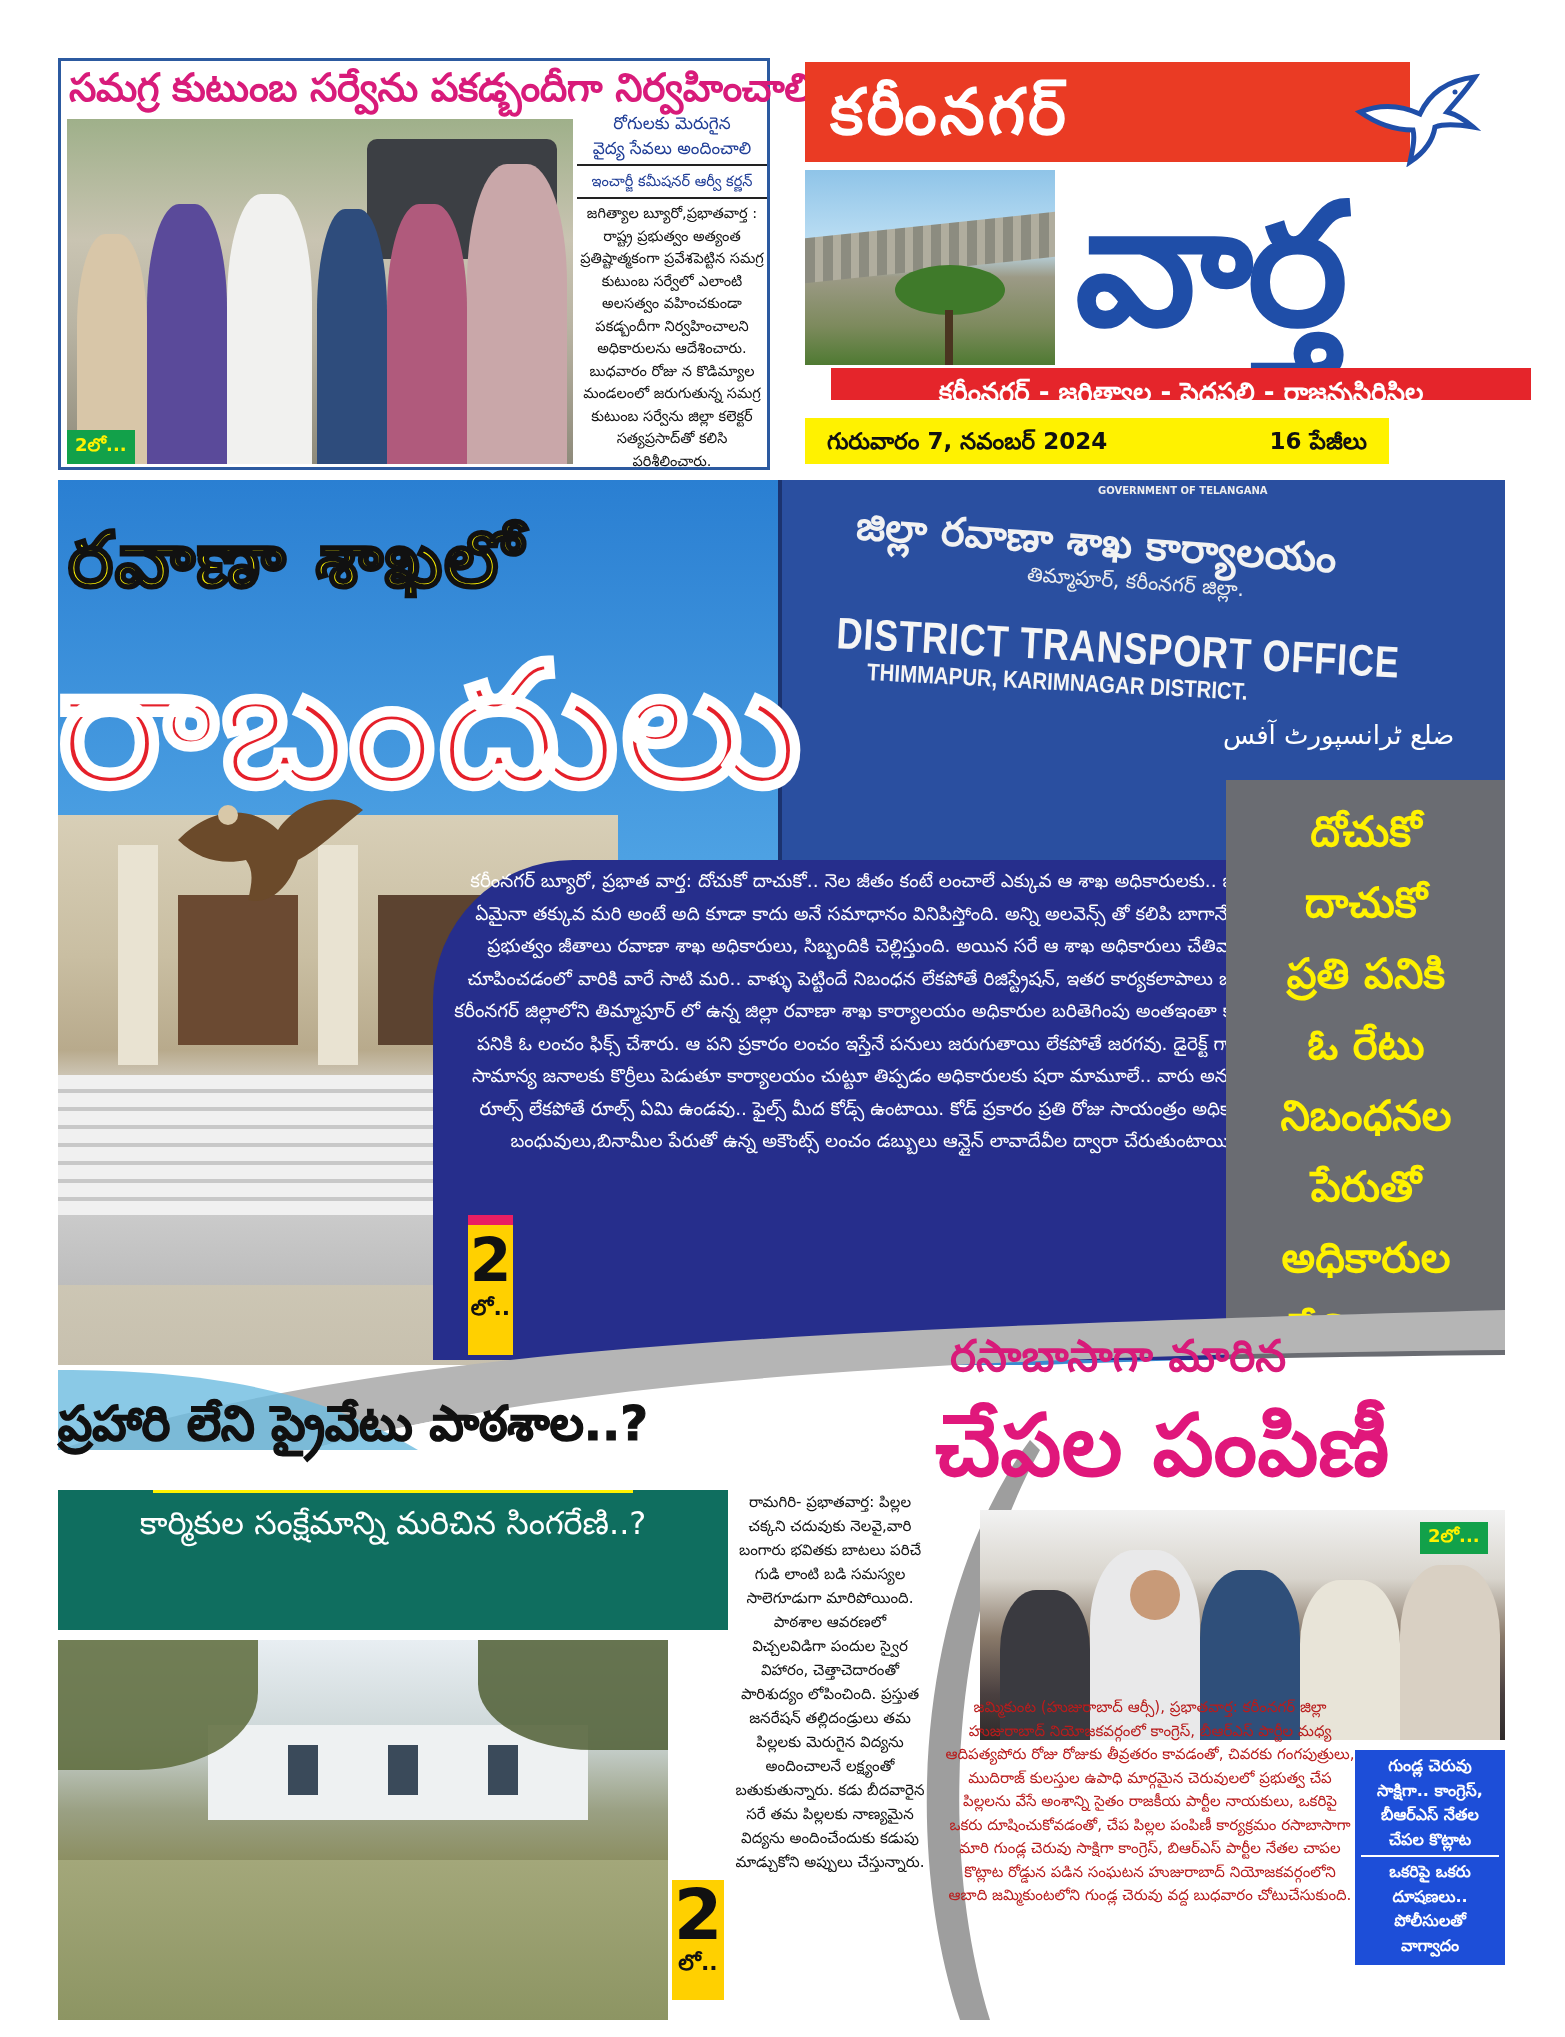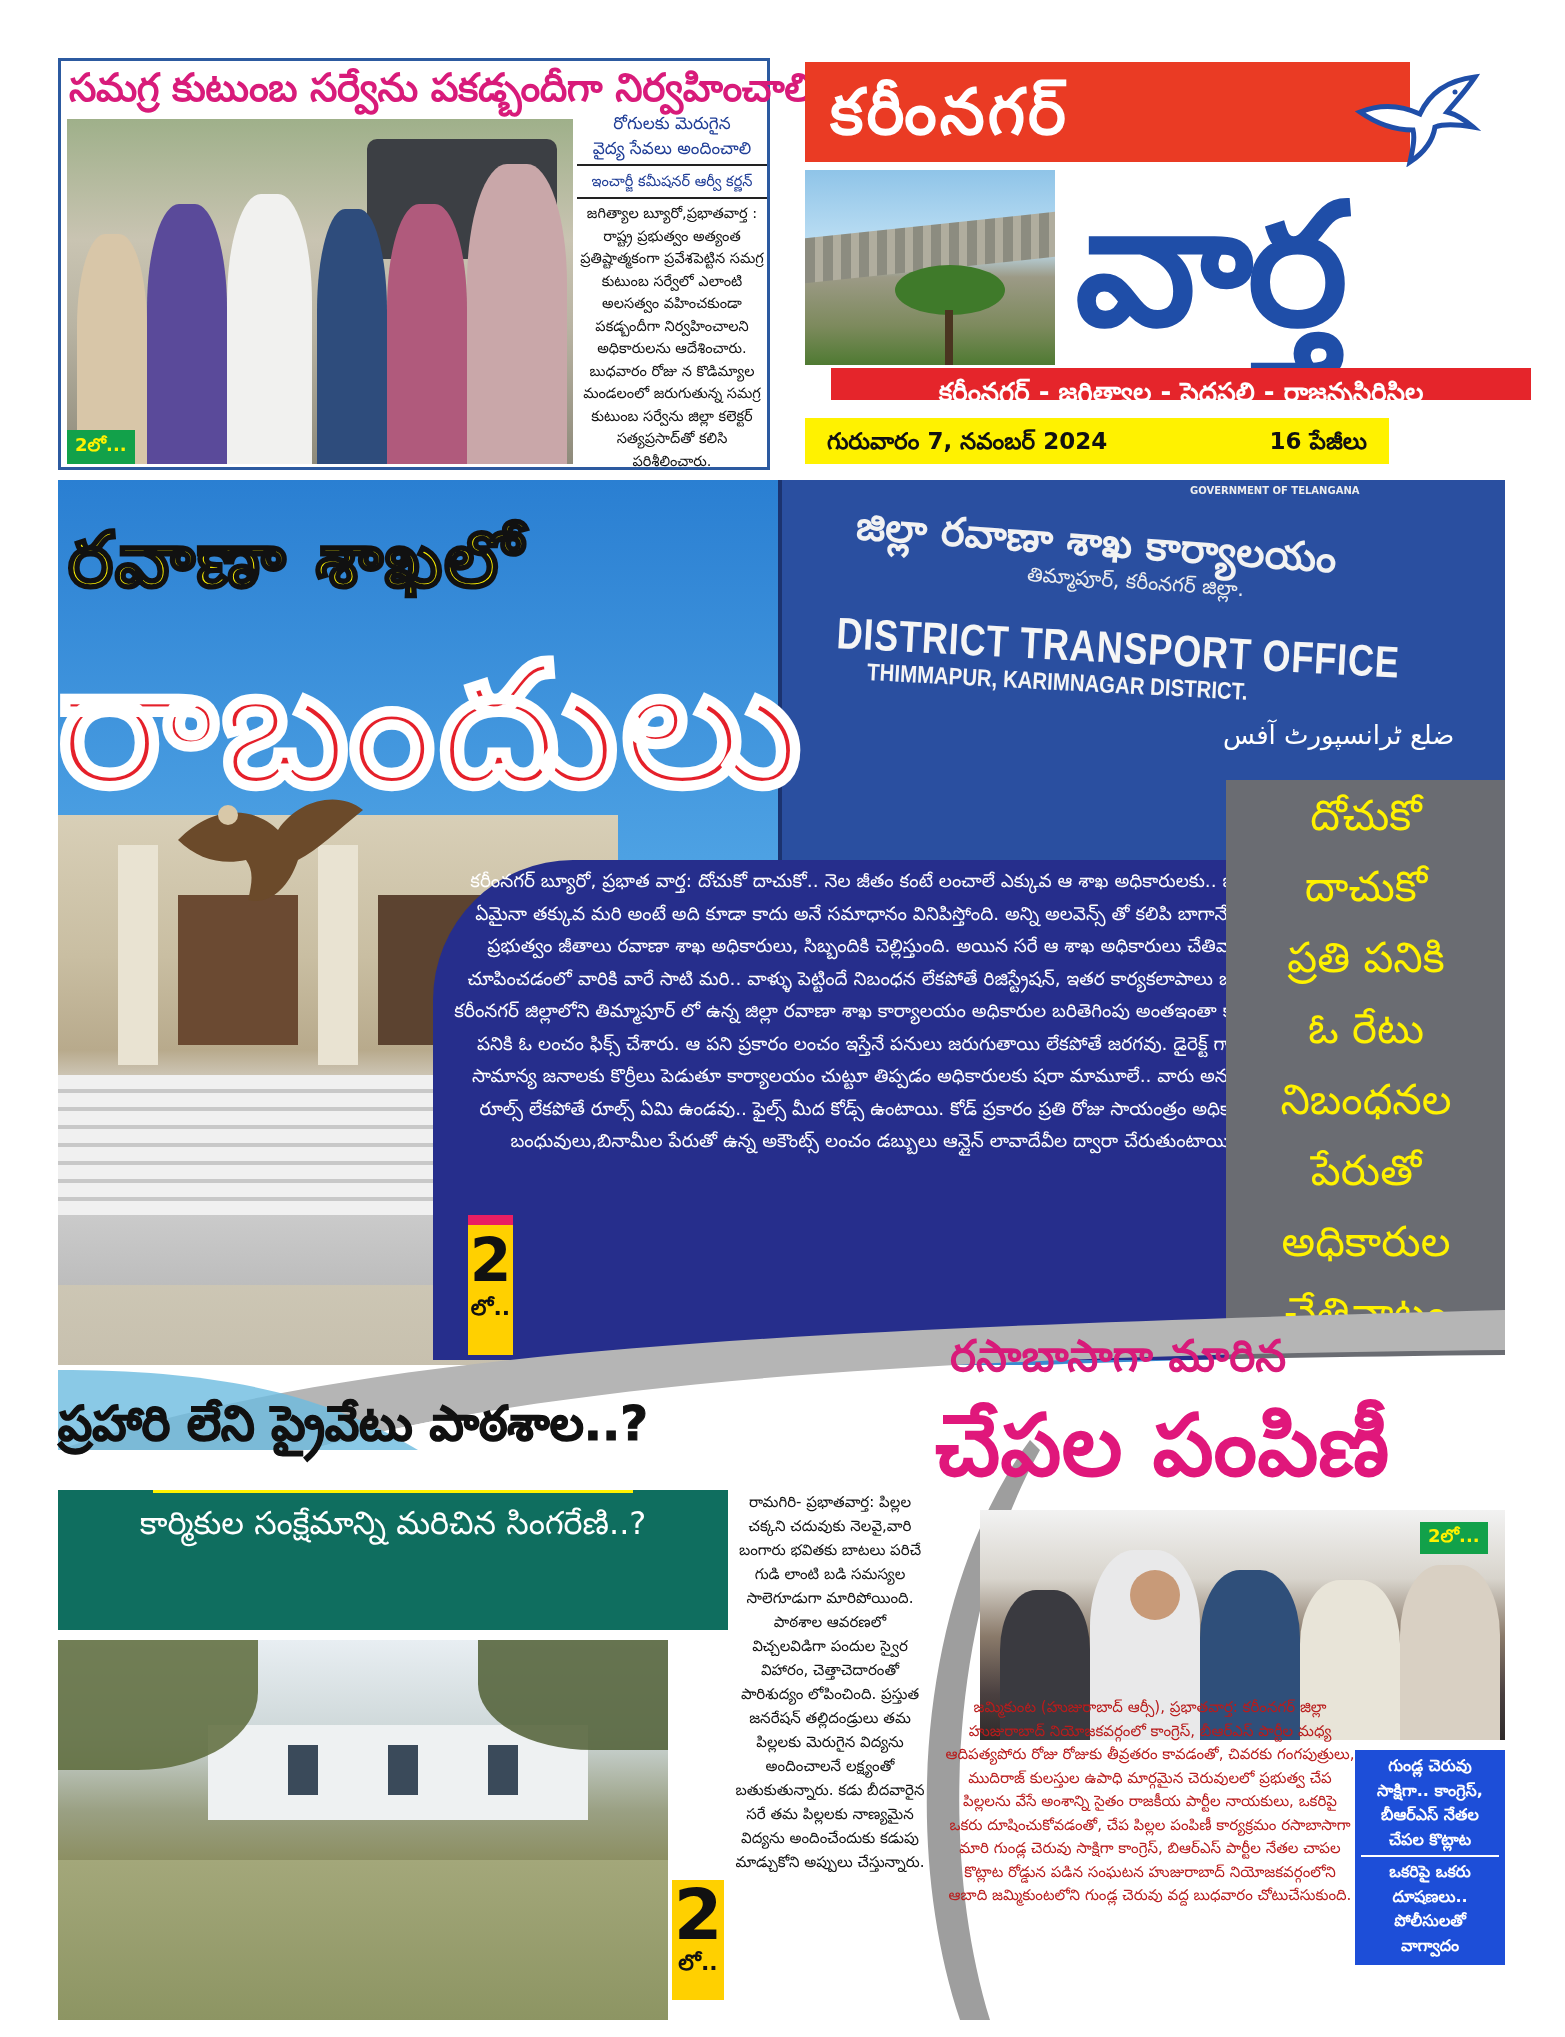--- a/index.html
+++ b/index.html
@@ -24,32 +24,32 @@
   #mast-photo { left: 805px; top: 170px; width: 250px; height: 195px; background: linear-gradient(180deg,#8fc4e8 0%,#bfe0f4 40%,#9c9a86 55%,#7d8a5d 80%,#4f7a32 100%); overflow: hidden; }
   #mast-name { left: 1075px; top: 160px; font-size: 170px; font-weight: bold; color: #1f4ea8; line-height: 210px; letter-spacing: -6px; }
   #mast-districts { left: 805px; top: 368px; width: 700px; height: 32px; background: #e5252b; color: #fff; font-size: 26px; font-weight: bold; text-align: center; line-height: 48px; margin-left: 26px; }
   #mast-date { left: 805px; top: 418px; width: 584px; height: 46px; background: #fff200; color: #111; font-size: 23px; font-weight: bold; line-height: 46px; padding: 0 22px; display: flex; justify-content: space-between; }
 
   
   #lead { left: 58px; top: 480px; width: 1447px; height: 885px; background: #3a8bd0; overflow: hidden; }
   #lead-bg-left { left: 0; top: 0; width: 720px; height: 885px; background: linear-gradient(180deg,#2a7fd2 0%,#4fa3e4 45%,#a9d5f0 62%,#d9d4c2 70%,#c7c0ae 100%); }
   #lead-board { left: 720px; top: 0; width: 727px; height: 380px; background: #2a4fa0; border-left: 4px solid #1b3370; }
   #lead-board-te1 { left: 800px; top: 22px; font-size: 40px; color: #f2f2f2; font-weight: bold; white-space: nowrap; transform: rotate(4deg); transform-origin: left top; }
-  #lead-board-govt { left: 1132px; top: 5px; font-size: 10px; color: #eee; font-weight: bold; }
+  #lead-board-govt { left: 1040px; top: 5px; font-size: 10px; color: #eee; font-weight: bold; }
   #lead-board-te2 { left: 970px; top: 82px; font-size: 20px; color: #eee; transform: rotate(4deg); transform-origin: left top; }
   #lead-board-en1 { left: 780px; top: 128px; font-size: 44px; color: #f5f5f5; font-weight: bold; font-family: "Liberation Sans", sans-serif; white-space: nowrap; transform: rotate(3deg) scaleX(0.82); transform-origin: left top; letter-spacing: 1px; }
   #lead-board-en2 { left: 810px; top: 178px; font-size: 24px; color: #f5f5f5; font-weight: bold; font-family: "Liberation Sans", sans-serif; white-space: nowrap; transform: rotate(3deg) scaleX(0.85); transform-origin: left top; }
   #lead-board-ur { left: 1165px; top: 240px; font-size: 26px; color: #ffffff; direction: rtl; }
   #lead-kicker { left: 10px; top: 35px; font-size: 76px; font-weight: bold; color: #fff200; -webkit-text-stroke: 3px #111; white-space: nowrap; letter-spacing: 2px; }
   #lead-headline { left: 0; top: 140px; font-size: 170px; font-weight: bold; color: #e5202a; -webkit-text-stroke: 5px #fff; white-space: nowrap; letter-spacing: 4px; line-height: 210px; }
   #lead-photo { left: 0; top: 335px; width: 560px; height: 470px; background: linear-gradient(180deg,#d8cfb7 0%,#c9bea2 30%,#b8aa8c 50%,#e6e6e6 62%,#cfcfcf 80%,#bdbdbd 100%); }
   #lead-body { left: 375px; top: 380px; width: 870px; height: 500px; background: #262e8c; border-radius: 140px 0 0 0; }
   #lead-body-text { left: 395px; top: 385px; width: 840px; color: #fff; font-size: 18.5px; line-height: 32.5px; text-align: center; }
   #lead-side { left: 1168px; top: 300px; width: 280px; height: 585px; background: #6a6c72; }
-  #lead-side-text { left: 1168px; top: 300px; width: 280px; color: #fff200; font-size: 42px; font-weight: normal; text-align: center; line-height: 71px; padding-top: 0; }
+  #lead-side-text { left: 1168px; top: 300px; width: 280px; color: #fff200; font-size: 42px; font-weight: bold; text-align: center; line-height: 71px; padding-top: 16px; }
   #lead-more { left: 410px; top: 735px; width: 45px; height: 140px; background: #ffd000; border-top: 10px solid #e91e63; }
   .more-yellow-num { font-size: 60px; font-weight: 900; color: #111; line-height: 70px; text-align: center; }
   .more-yellow-lo { font-size: 22px; font-weight: bold; color: #111; text-align: center; }
 
   
   #school-head { left: 58px; top: 1395px; font-size: 48px; font-weight: bold; color: #111; -webkit-text-stroke: 1px #111; white-space: nowrap; }
   #school-sub { left: 58px; top: 1490px; width: 670px; height: 140px; background: #0f6e5f; color: #fff; text-align: center; }
   .school-sub-line { font-size: 32px; line-height: 60px; }
   .school-sub-rule { width: 480px; margin: 0 auto; border-top: 3px solid #fff200; }
   #school-photo { left: 58px; top: 1640px; width: 610px; height: 380px; background: linear-gradient(180deg,#e8eef2 0%,#cdd7d8 25%,#9aa083 45%,#8a8c5d 60%,#a7a97d 80%,#7f845a 100%); overflow: hidden; }

